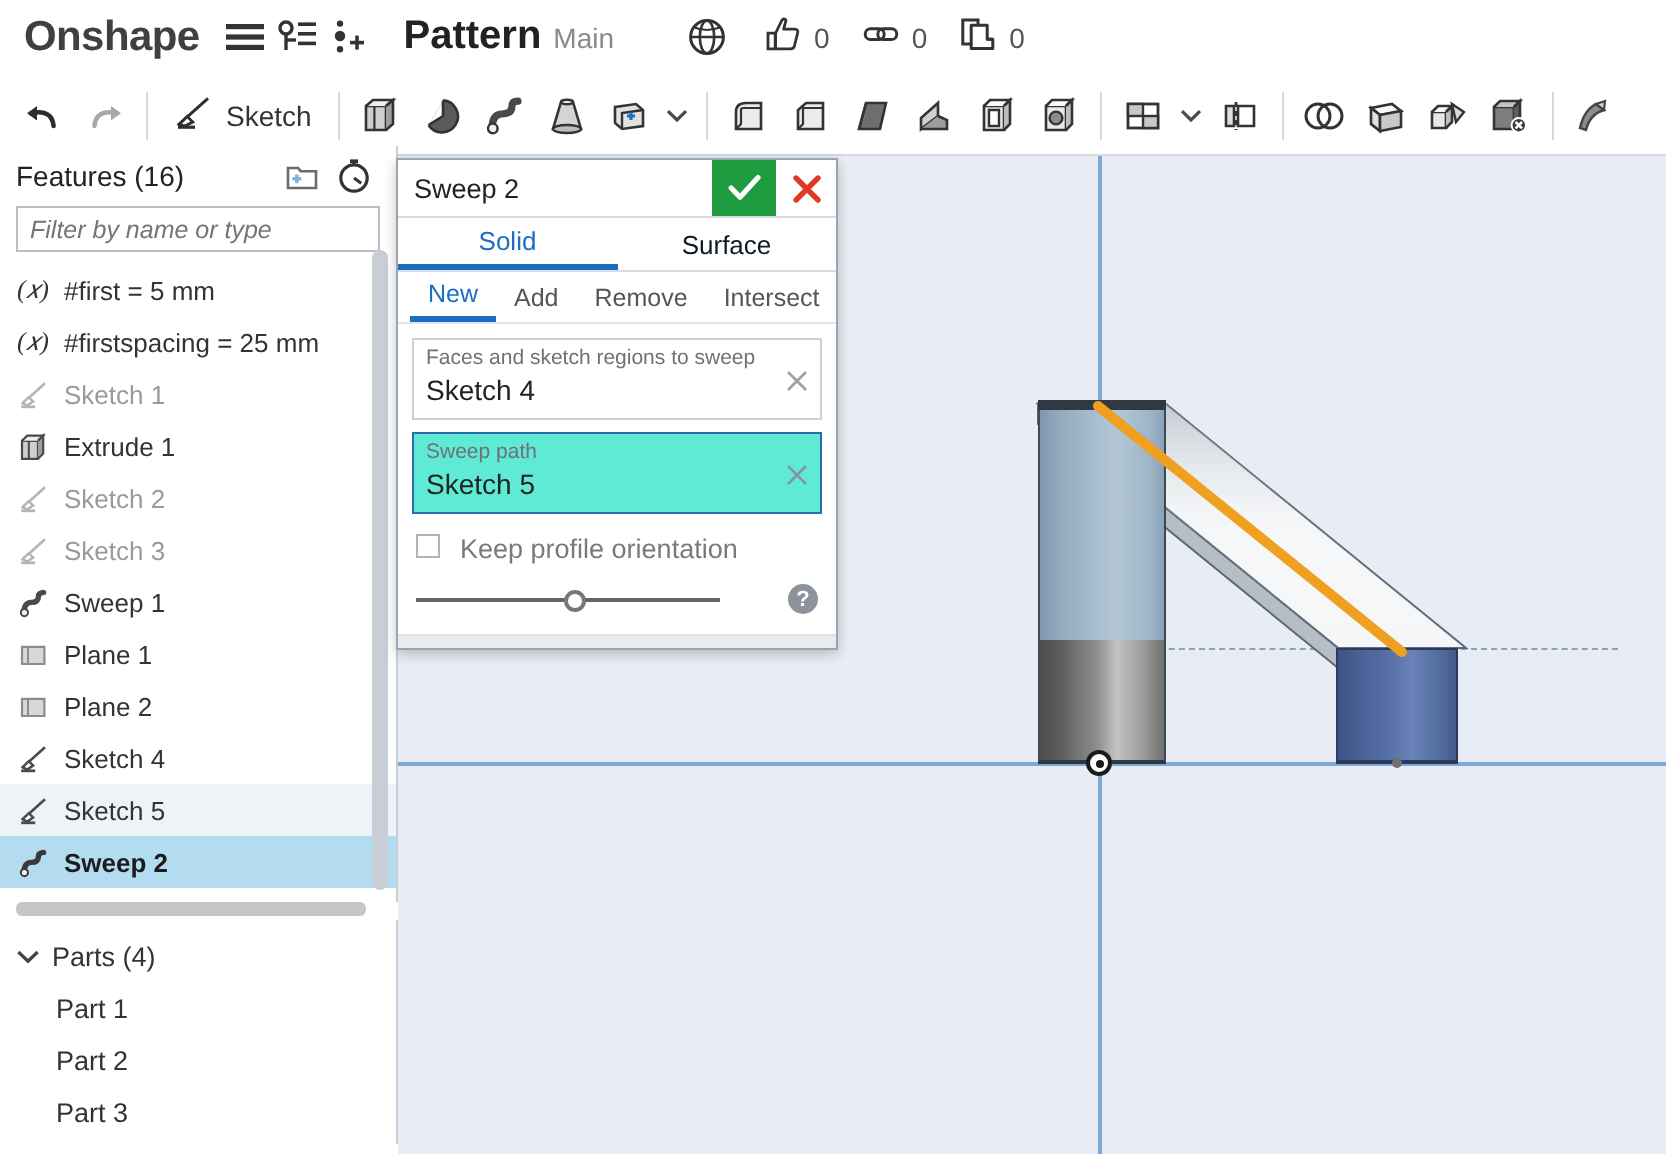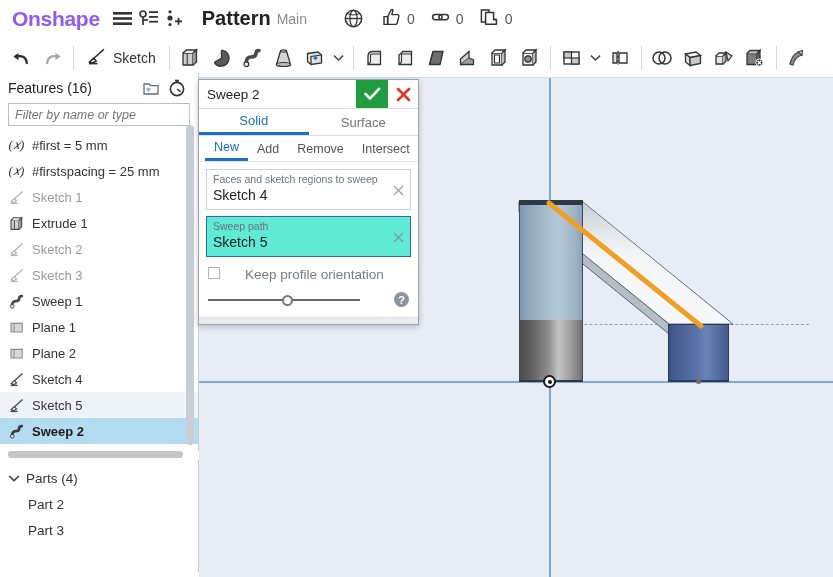--- a/index.html
+++ b/index.html
@@ -13,21 +13,21 @@
   }
   .app{ position:relative; width:833px; height:577px; }
 
   
   .header{
     position:absolute; left:0; top:0; width:833px; height:38px;
     background:#fff; display:flex; align-items:center;
     border-bottom:1px solid #ffffff;
   }
   .brand{
-    font-size:21px; font-weight:bold; color:#8b5cf6;
+    font-size:21px; font-weight:bold; color:#404040;
     letter-spacing:-.3px; padding:0 10px 0 12px;
   }
   .hicon{
     width:26px; height:30px; display:flex; align-items:center; justify-content:center;
     color:#333;
   }
   .hicon svg{ display:block; }
   .doc-title{
     font-size:20px; font-weight:bold; color:#222; margin-left:14px;
   }
@@ -166,40 +166,40 @@
     width:32px; height:28px; background:#1e9c3f; display:flex;
     align-items:center; justify-content:center; color:#fff;
   }
   .dlg-cancel{
     width:30px; height:28px; display:flex; align-items:center; justify-content:center;
     color:#e03a24; font-size:19px; font-weight:bold; line-height:1;
   }
   .tabs-main{ display:flex; height:27px; border-bottom:1px solid #dadde1; }
   .tabs-main .tab{
     flex:1; display:flex; align-items:center; justify-content:center;
-    font-size:13px; color:#737373;
+    font-size:13px; color:#0f172a;
   }
   .tabs-main .tab.active{ color:#1a6ec4; border-bottom:3px solid #1a6ec4; font-weight:normal; }
   .tabs-sub{ display:flex; height:26px; padding:0 6px; border-bottom:1px solid #e2e4e7; }
   .tabs-sub .tab{
     padding:0 9px; display:flex; align-items:center; font-size:12.5px; color:#555;
   }
   .tabs-sub .tab.active{ color:#1a6ec4; border-bottom:3px solid #1a6ec4; }
   .dlg-body{ padding:7px 7px 6px 7px; }
   .field{
     border:1px solid #cdd2d8; background:#fff; padding:3px 6px 4px 6px;
     position:relative; margin-bottom:6px;
   }
   .field.active{ border:1px solid #2b6cb0; background:#5eead4; }
   .field .f-lbl{ font-size:10.5px; color:#6d7278; line-height:13px; }
   .field .f-val{ font-size:14px; color:#222; line-height:19px; }
   .field .f-x{
     position:absolute; right:6px; top:14px; color:#9aa0a6; font-size:13px;
   }
-  .chk-row{ display:flex; gap:25px; padding:4px 2px 8px 2px; }
+  .chk-row{ display:flex; gap:10px; padding:4px 2px 8px 2px; }
   .chk{
     width:12px; height:12px; border:1px solid #b0b5bb; background:#fff; flex:0 0 12px;
   }
   .chk-lbl{ font-size:13.5px; color:#777b80; }
   .slider-row{ display:flex; align-items:center; padding:2px 2px 4px 2px; }
   .slider{ position:relative; width:152px; height:14px; }
   .slider .trk{
     position:absolute; left:0; top:6px; width:152px; height:2px; background:#666;
   }
   .slider .knob{
@@ -612,20 +612,21 @@
 
     <div class="parts-sec">
       <div class="parts-head">
         <span>
           <svg width="12" height="9" viewBox="0 0 12 9">
               <path d="M1.2 2 L6 6.6 L10.8 2" stroke="#444" stroke-width="1.7" fill="none"></path>
             </svg>
         </span>
         <span>Parts (4)</span>
       </div>
+      <div class="parts-item">Part 1</div>
       <div class="parts-item">Part 2</div>
       <div class="parts-item">Part 3</div>
     </div>
 
     <div class="vscroll" style="top:52px;height:320px;"></div>
   </div>
 
   <div class="canvas">
     <div class="axis-v"></div>
     <div class="axis-h"></div>

